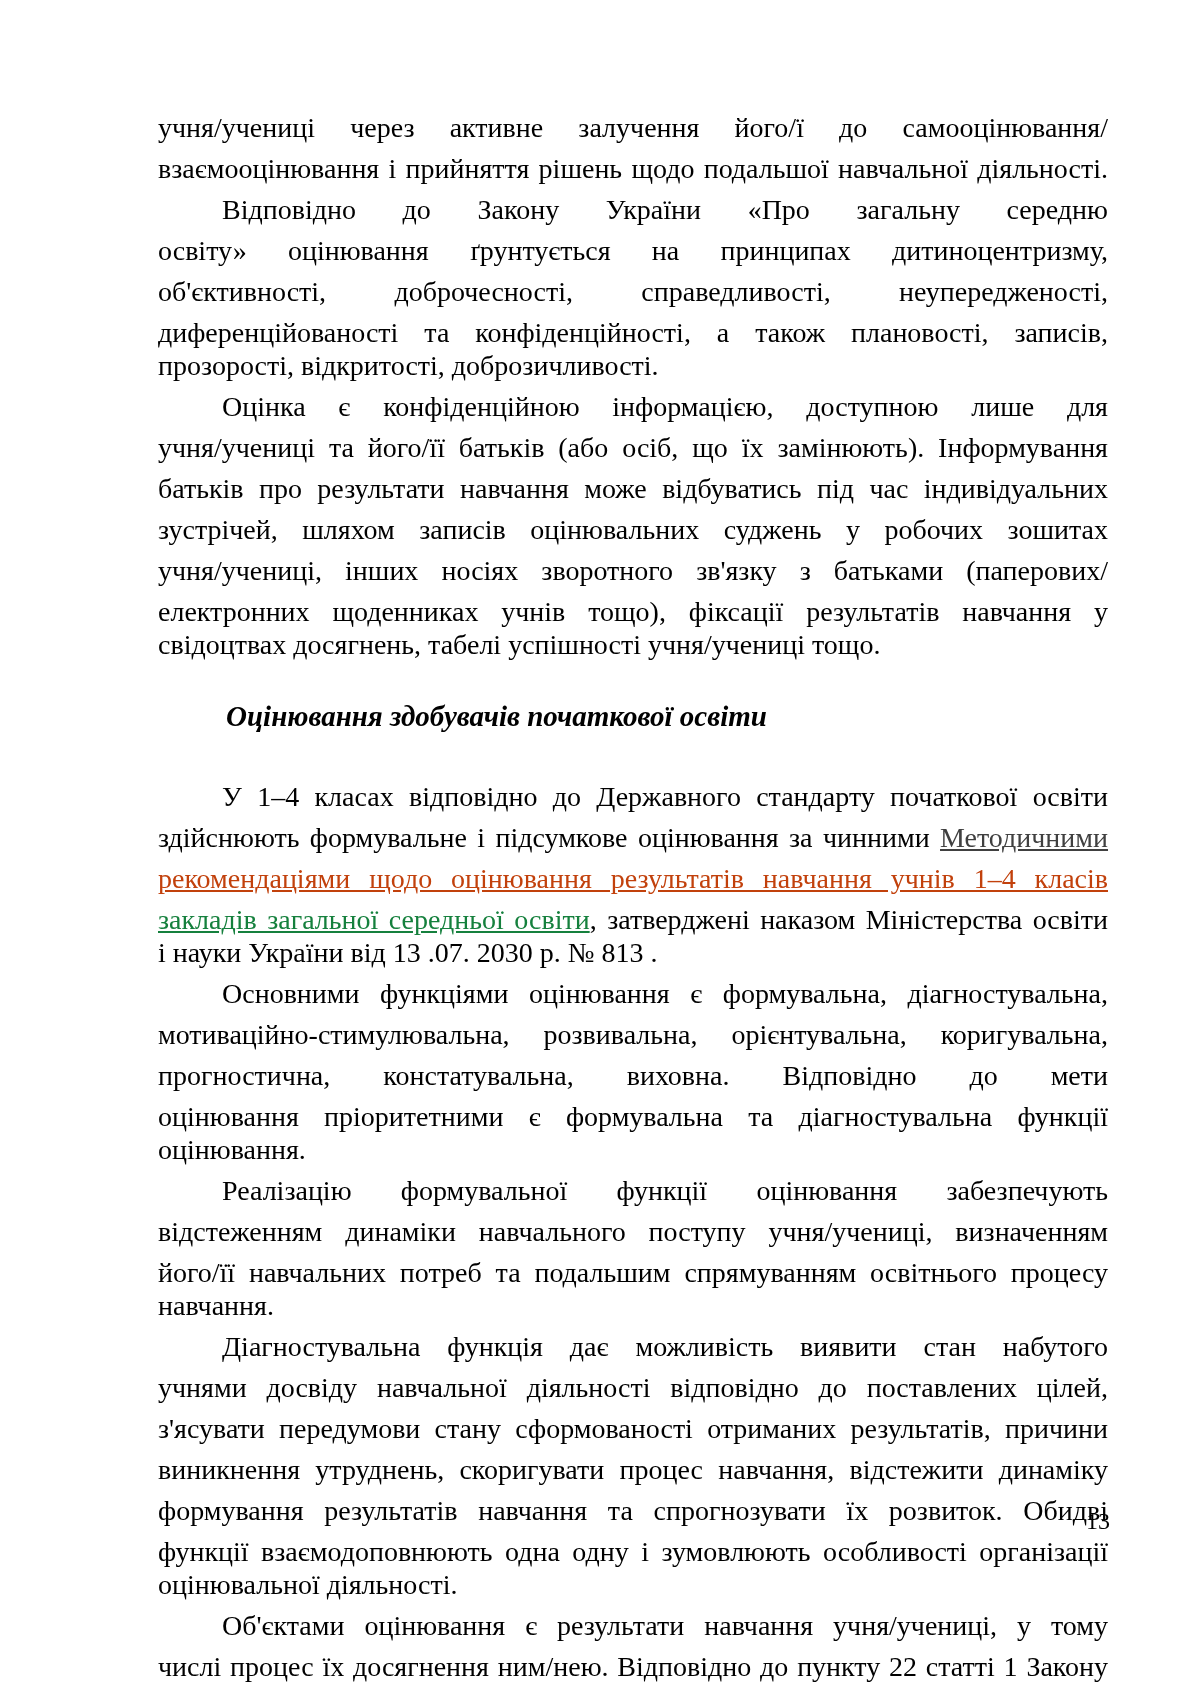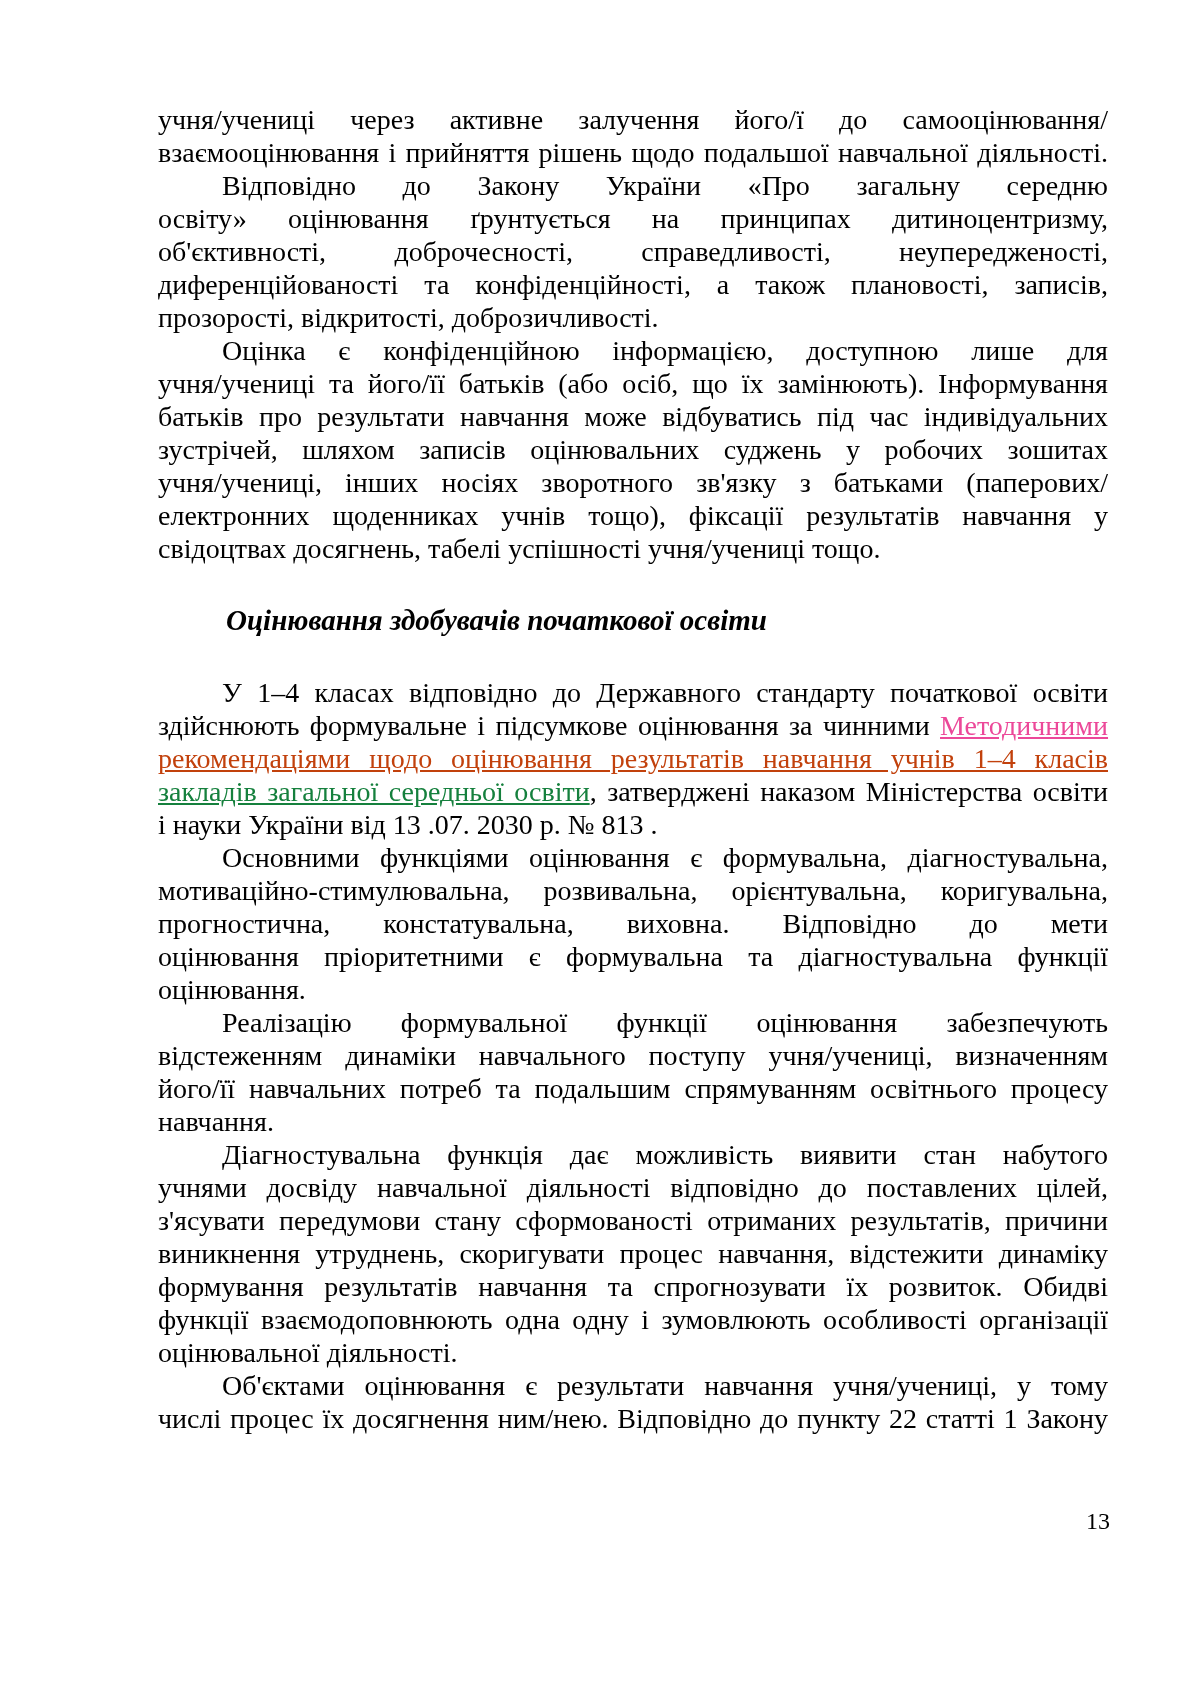--- a/index.html
+++ b/index.html
@@ -17,20 +17,21 @@
     width: 950px;
   }
   .ln {
     font-size: 28px;
     line-height: 33px;
     text-align: left;
   }
   .j {
     text-align: justify;
     text-align-last: justify;
+    margin-top: 8px;
   }
   .ind { text-indent: 64px; }
   .spacer { height: 33px; }
   .heading {
     font-size: 29px;
     line-height: 33px;
     font-weight: bold;
     font-style: italic;
     text-indent: 68px;
     margin: 6px 0;
@@ -79,21 +80,21 @@
     </div>
 
     <div class="spacer"></div>
 
     <div class="heading">Оцінювання здобувачів початкової освіти</div>
 
     <div class="spacer"></div>
 
     <div class="para">
       <div class="ln j ind">У 1–4 класах відповідно до Державного стандарту початкової освіти</div>
-      <div class="ln j"><span>здійснюють формувальне і підсумкове оцінювання за чинними</span> <a class="lnk" style="color: #ec4899;">Методичними</a></div>
+      <div class="ln j"><span>здійснюють формувальне і підсумкове оцінювання за чинними</span> <a class="lnk" style="color: #404040;">Методичними</a></div>
       <div class="ln j"><a class="lnk" style="color: #c2410c;">рекомендаціями щодо оцінювання результатів навчання учнів 1–4 класів</a></div>
       <div class="ln j"><a class="lnk" style="color: #15803d;">закладів загальної середньої освіти</a><span>, затверджені наказом Міністерства освіти</span></div>
       <div class="ln">і науки України від 13 .07. 2030 р. № 813 .</div>
     </div>
 
     <div class="para">
       <div class="ln j ind">Основними функціями оцінювання є формувальна, діагностувальна,</div>
       <div class="ln j">мотиваційно-стимулювальна, розвивальна, орієнтувальна, коригувальна,</div>
       <div class="ln j">прогностична, констатувальна, виховна. Відповідно до мети</div>
       <div class="ln j">оцінювання пріоритетними є формувальна та діагностувальна функції</div>

